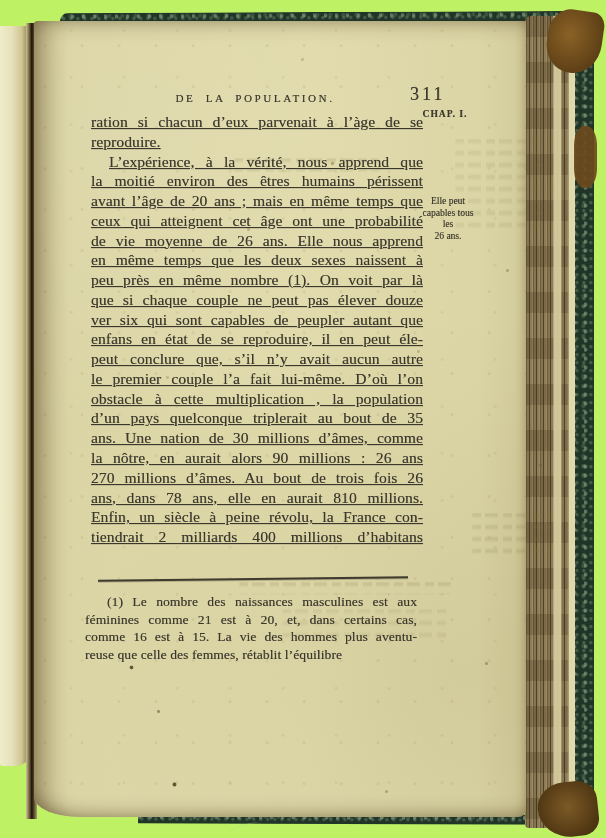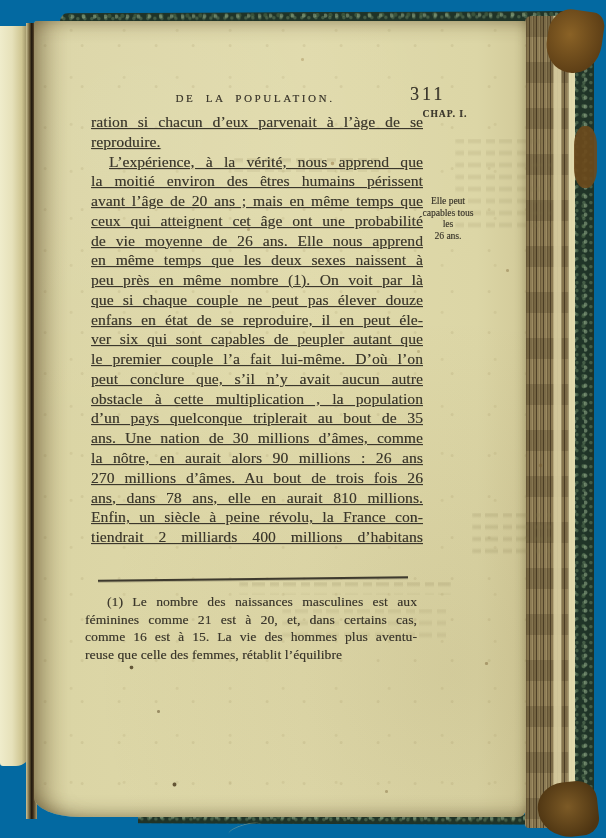--- a/index.html
+++ b/index.html
@@ -1,16 +1,16 @@
 <!DOCTYPE html>
 <html><head>
 <meta charset="utf-8">
 <style>
   html,body{margin:0;padding:0;background:#0c0b08;}
-  .scene{position:relative;width:606px;height:838px;background:#0369a1;overflow:hidden;
+  .scene{position:relative;width:606px;height:838px;background:#bef264;overflow:hidden;
          font-family:"Liberation Serif","DejaVu Serif",serif;}
 
   
   .marble{background-color:#203428;
     background-image:
       radial-gradient(circle at 12% 40%, rgba(150,175,140,.55) 0 1.5px, transparent 2.6px),
       radial-gradient(circle at 55% 70%, rgba(110,140,105,.45) 0 1.2px, transparent 2.2px),
       radial-gradient(circle at 80% 30%, rgba(85,115,80,.5) 0 1.6px, transparent 2.6px);
     background-size:11px 9px,7px 8px,13px 10px;}
   .cover-top{position:absolute;left:60px;top:12px;width:528px;height:17px;
@@ -132,24 +132,24 @@
       <div class="bl">ration si chacun d’eux parvenait à l’àge de se</div>
       <div class="bl end">reproduire.</div>
       <div class="bl ind">L’expérience, à la vérité, nous apprend que</div>
       <div class="bl">la moitié environ des êtres humains périssent</div>
       <div class="bl">avant l’âge de 20 ans ; mais en même temps que</div>
       <div class="bl">ceux qui atteignent cet âge ont une probabilité</div>
       <div class="bl">de vie moyenne de 26 ans. Elle nous apprend</div>
       <div class="bl">en même temps que les deux sexes naissent à</div>
       <div class="bl">peu près en même nombre (1). On voit par là</div>
       <div class="bl">que si chaque couple ne peut pas élever douze</div>
+      <div class="bl">ver six qui sont capables de peupler autant que</div>
       <div class="bl">enfans en état de se reproduire, il en peut éle-</div>
-      <div class="bl">ver six qui sont capables de peupler autant que</div>
+      <div class="bl">peut conclure que, s’il n’y avait aucun autre</div>
       <div class="bl">le premier couple l’a fait lui-même. D’où l’on</div>
-      <div class="bl">peut conclure que, s’il n’y avait aucun autre</div>
       <div class="bl">obstacle à cette multiplication , la population</div>
       <div class="bl">d’un pays quelconque triplerait au bout de 35</div>
       <div class="bl">ans. Une nation de 30 millions d’âmes, comme</div>
       <div class="bl">la nôtre, en aurait alors 90 millions : 26 ans</div>
       <div class="bl">270 millions d’âmes. Au bout de trois fois 26</div>
       <div class="bl">ans, dans 78 ans, elle en aurait 810 millions.</div>
       <div class="bl">Enfin, un siècle à peine révolu, la France con-</div>
       <div class="bl">tiendrait 2 milliards 400 millions d’habitans</div>
     </div>
 

